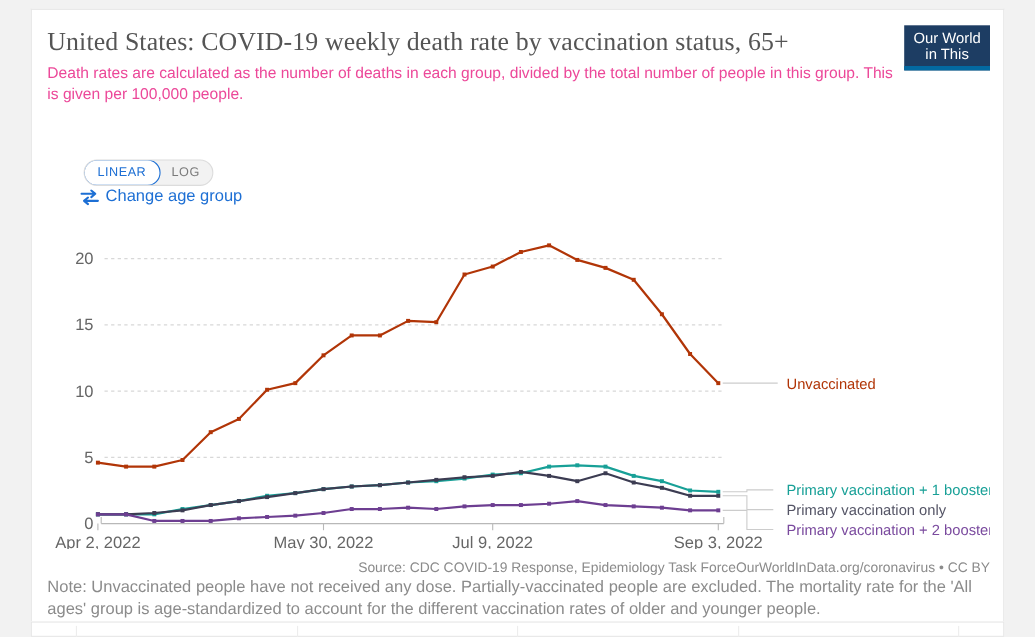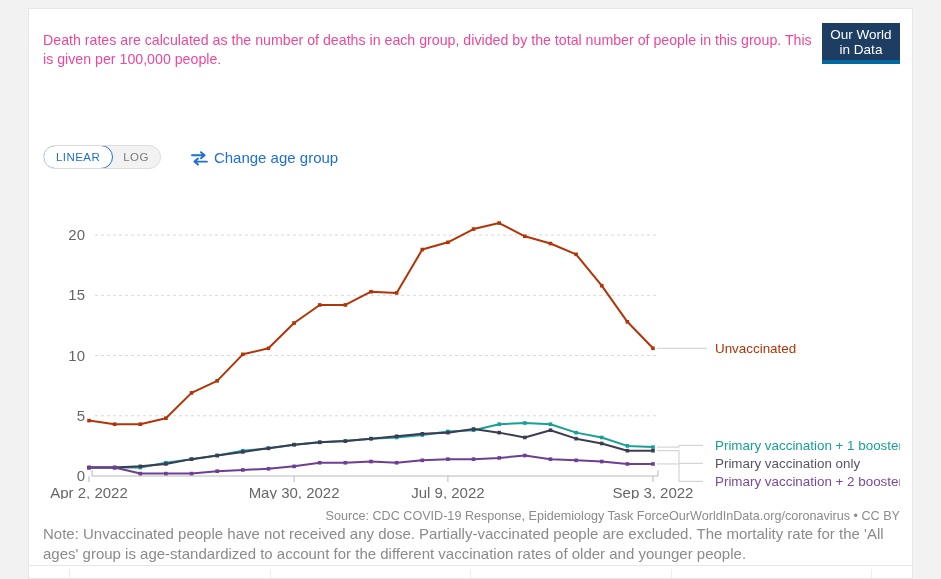--- a/index.html
+++ b/index.html
@@ -52,21 +52,21 @@
   .logo-l1, .logo-l2 {
     display: block;
     color: #ffffff;
     font-size: 13.5px;
     line-height: 1.12;
     font-family: "Liberation Sans", sans-serif;
     font-weight: 400;
   }
 
   
-  .controls { position: absolute; left: 14px; top: 136px; display: flex; align-items: center; }
+  .controls { position: absolute; left: 14px; top: 136px; display: flex; align-items: center; flex-direction: column; }
   .toggle {
     display: inline-flex;
     height: 24px;
     border-radius: 12px;
     background: #f2f2f2;
     border: 1px solid #dcdcdc;
     overflow: hidden;
   }
   .toggle-opt {
     display: flex; align-items: center; justify-content: center;
@@ -137,26 +137,27 @@
   .tabstrip .tabcell:last-child { border-right: 1px solid #ededed; }
 </style>
 </head>
 <body>
 
 <div id="root">
 
   <div class="card">
 
     <div class="header">
+      <h1 class="chart-title">United States: COVID-19 weekly death rate by vaccination status, 65+</h1>
       <p class="chart-subtitle">Death rates are calculated as the number of deaths in each group, divided by the total number of people in this group. This is given per 100,000 people.</p>
     </div>
 
     <div class="logo">
       <span class="logo-l1">Our World</span>
-      <span class="logo-l2">in Data</span>
+      <span class="logo-l2">in This</span>
     </div>
 
     <div class="controls">
       <div class="toggle">
         <button class="toggle-opt active">LINEAR</button>
         <button class="toggle-opt">LOG</button>
       </div>
       <button class="age-btn">
         <span>
           <svg class="swap-icon" viewBox="0 0 17 15" aria-hidden="true">

